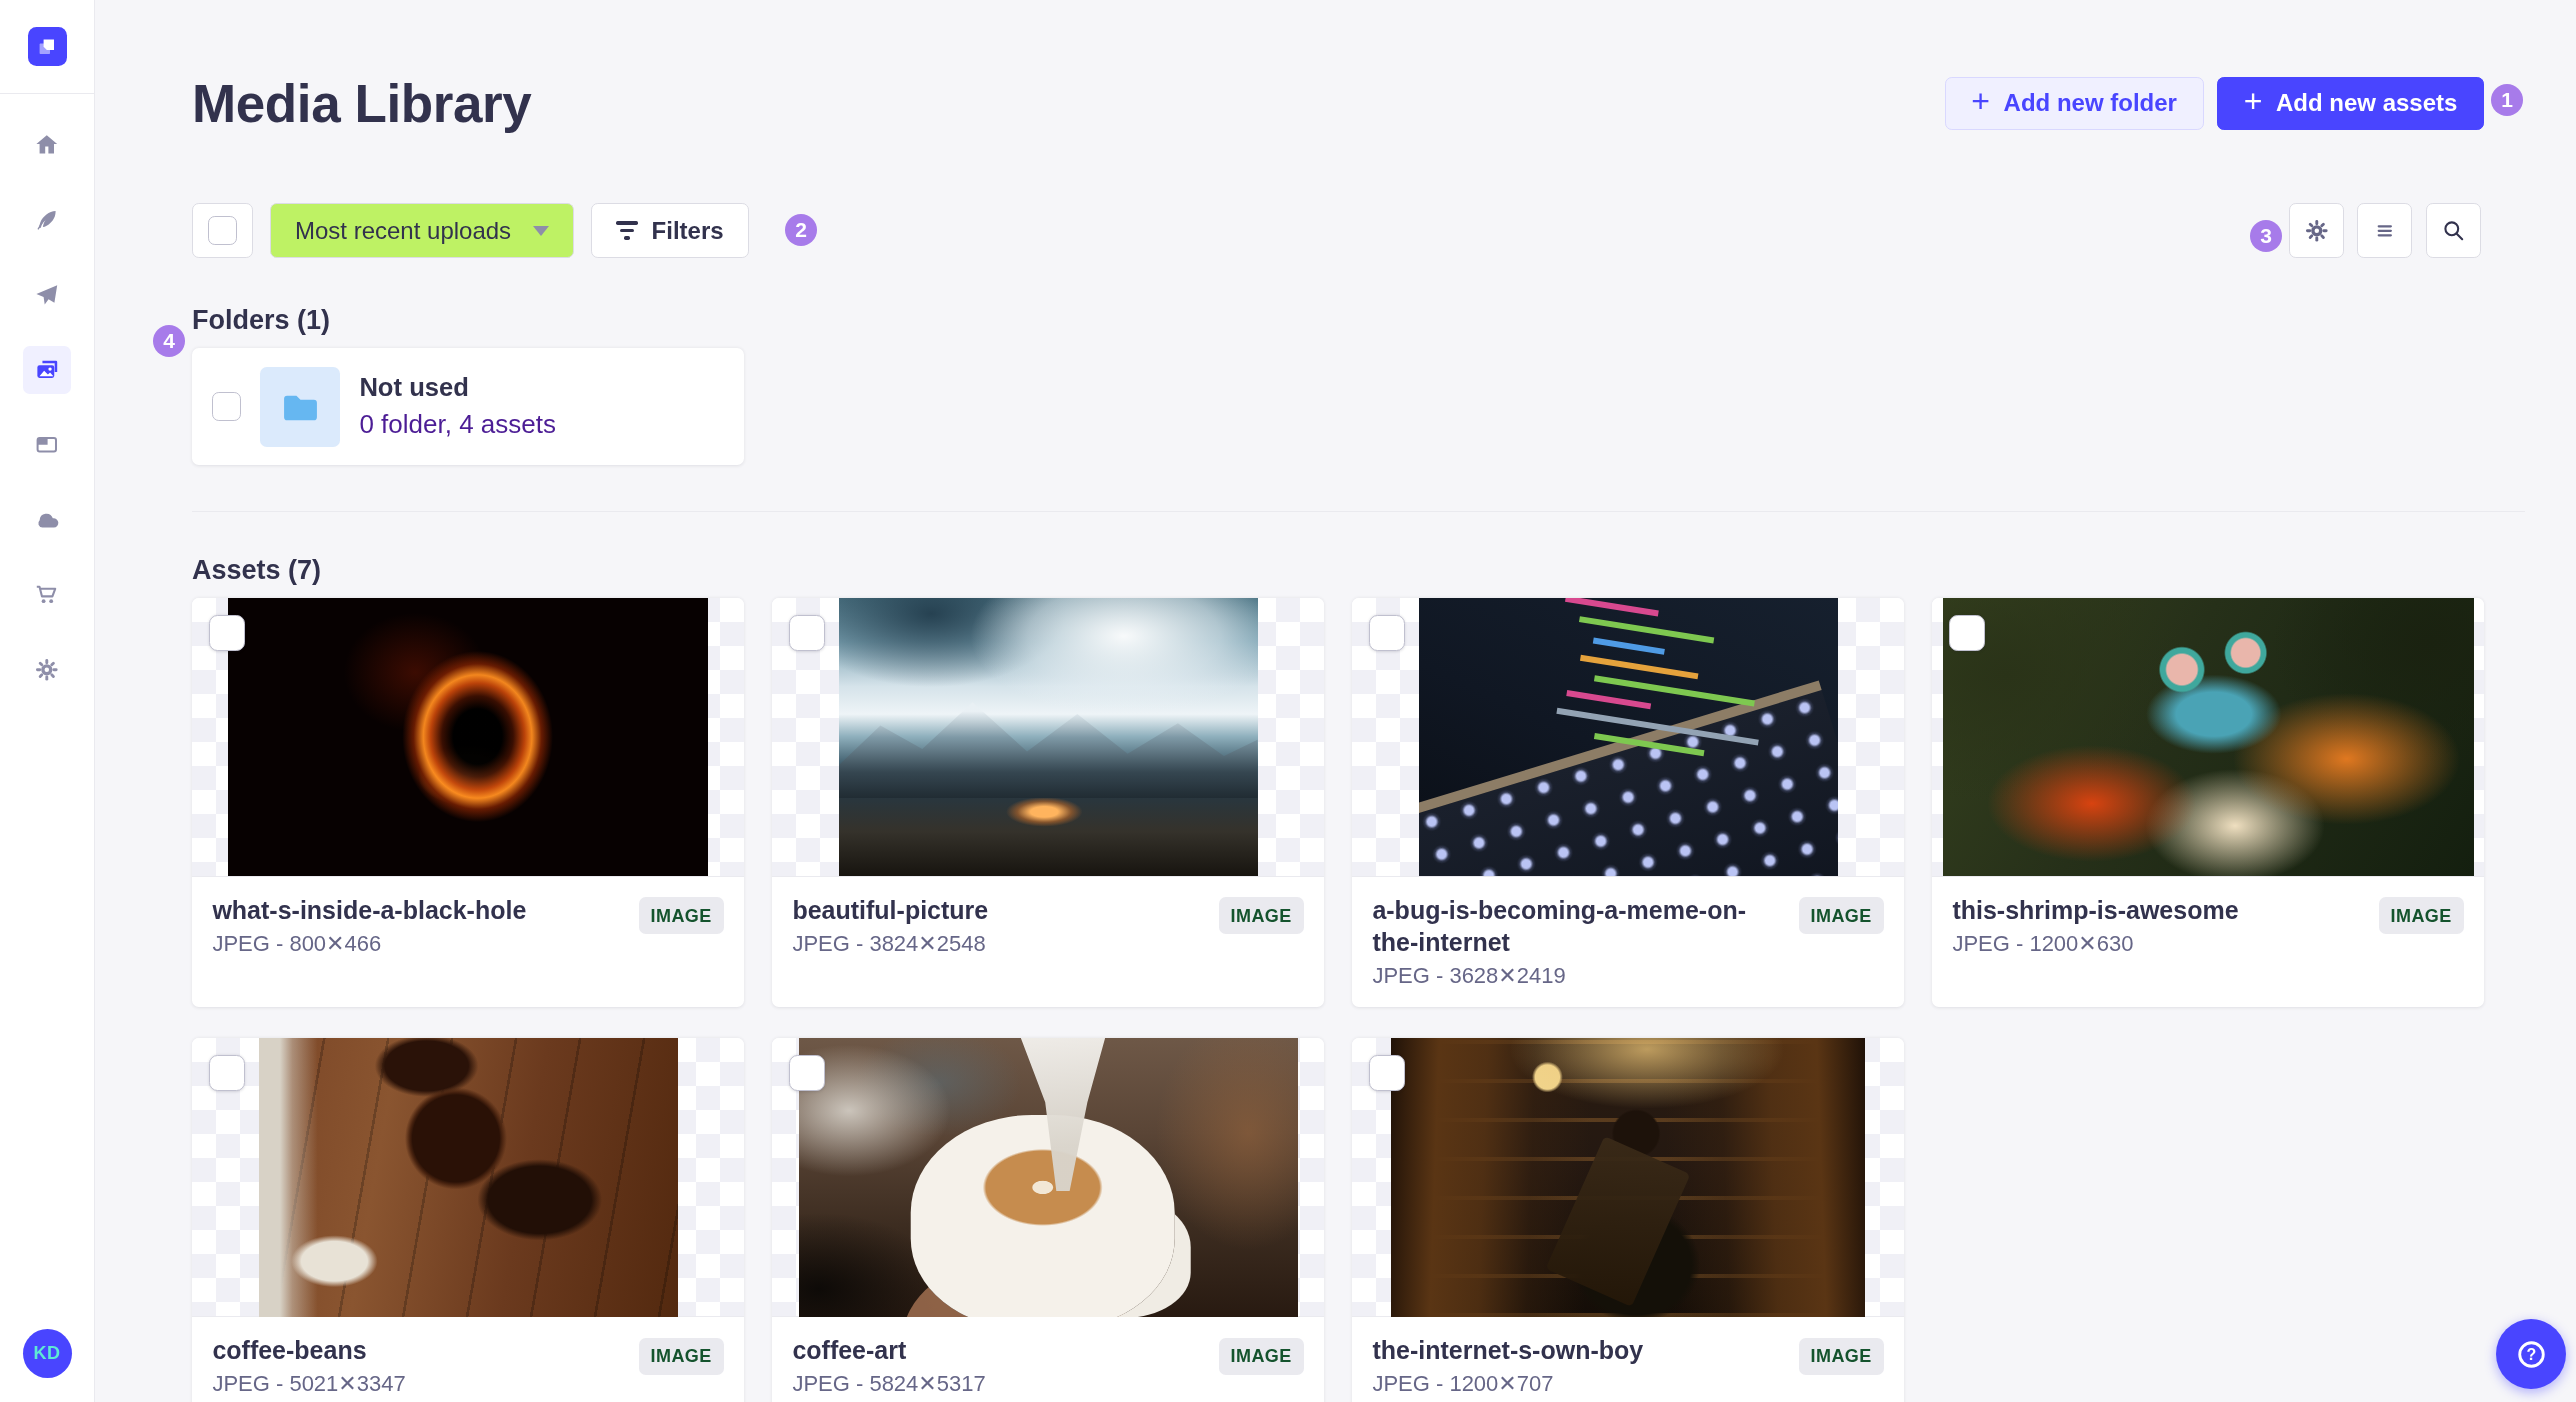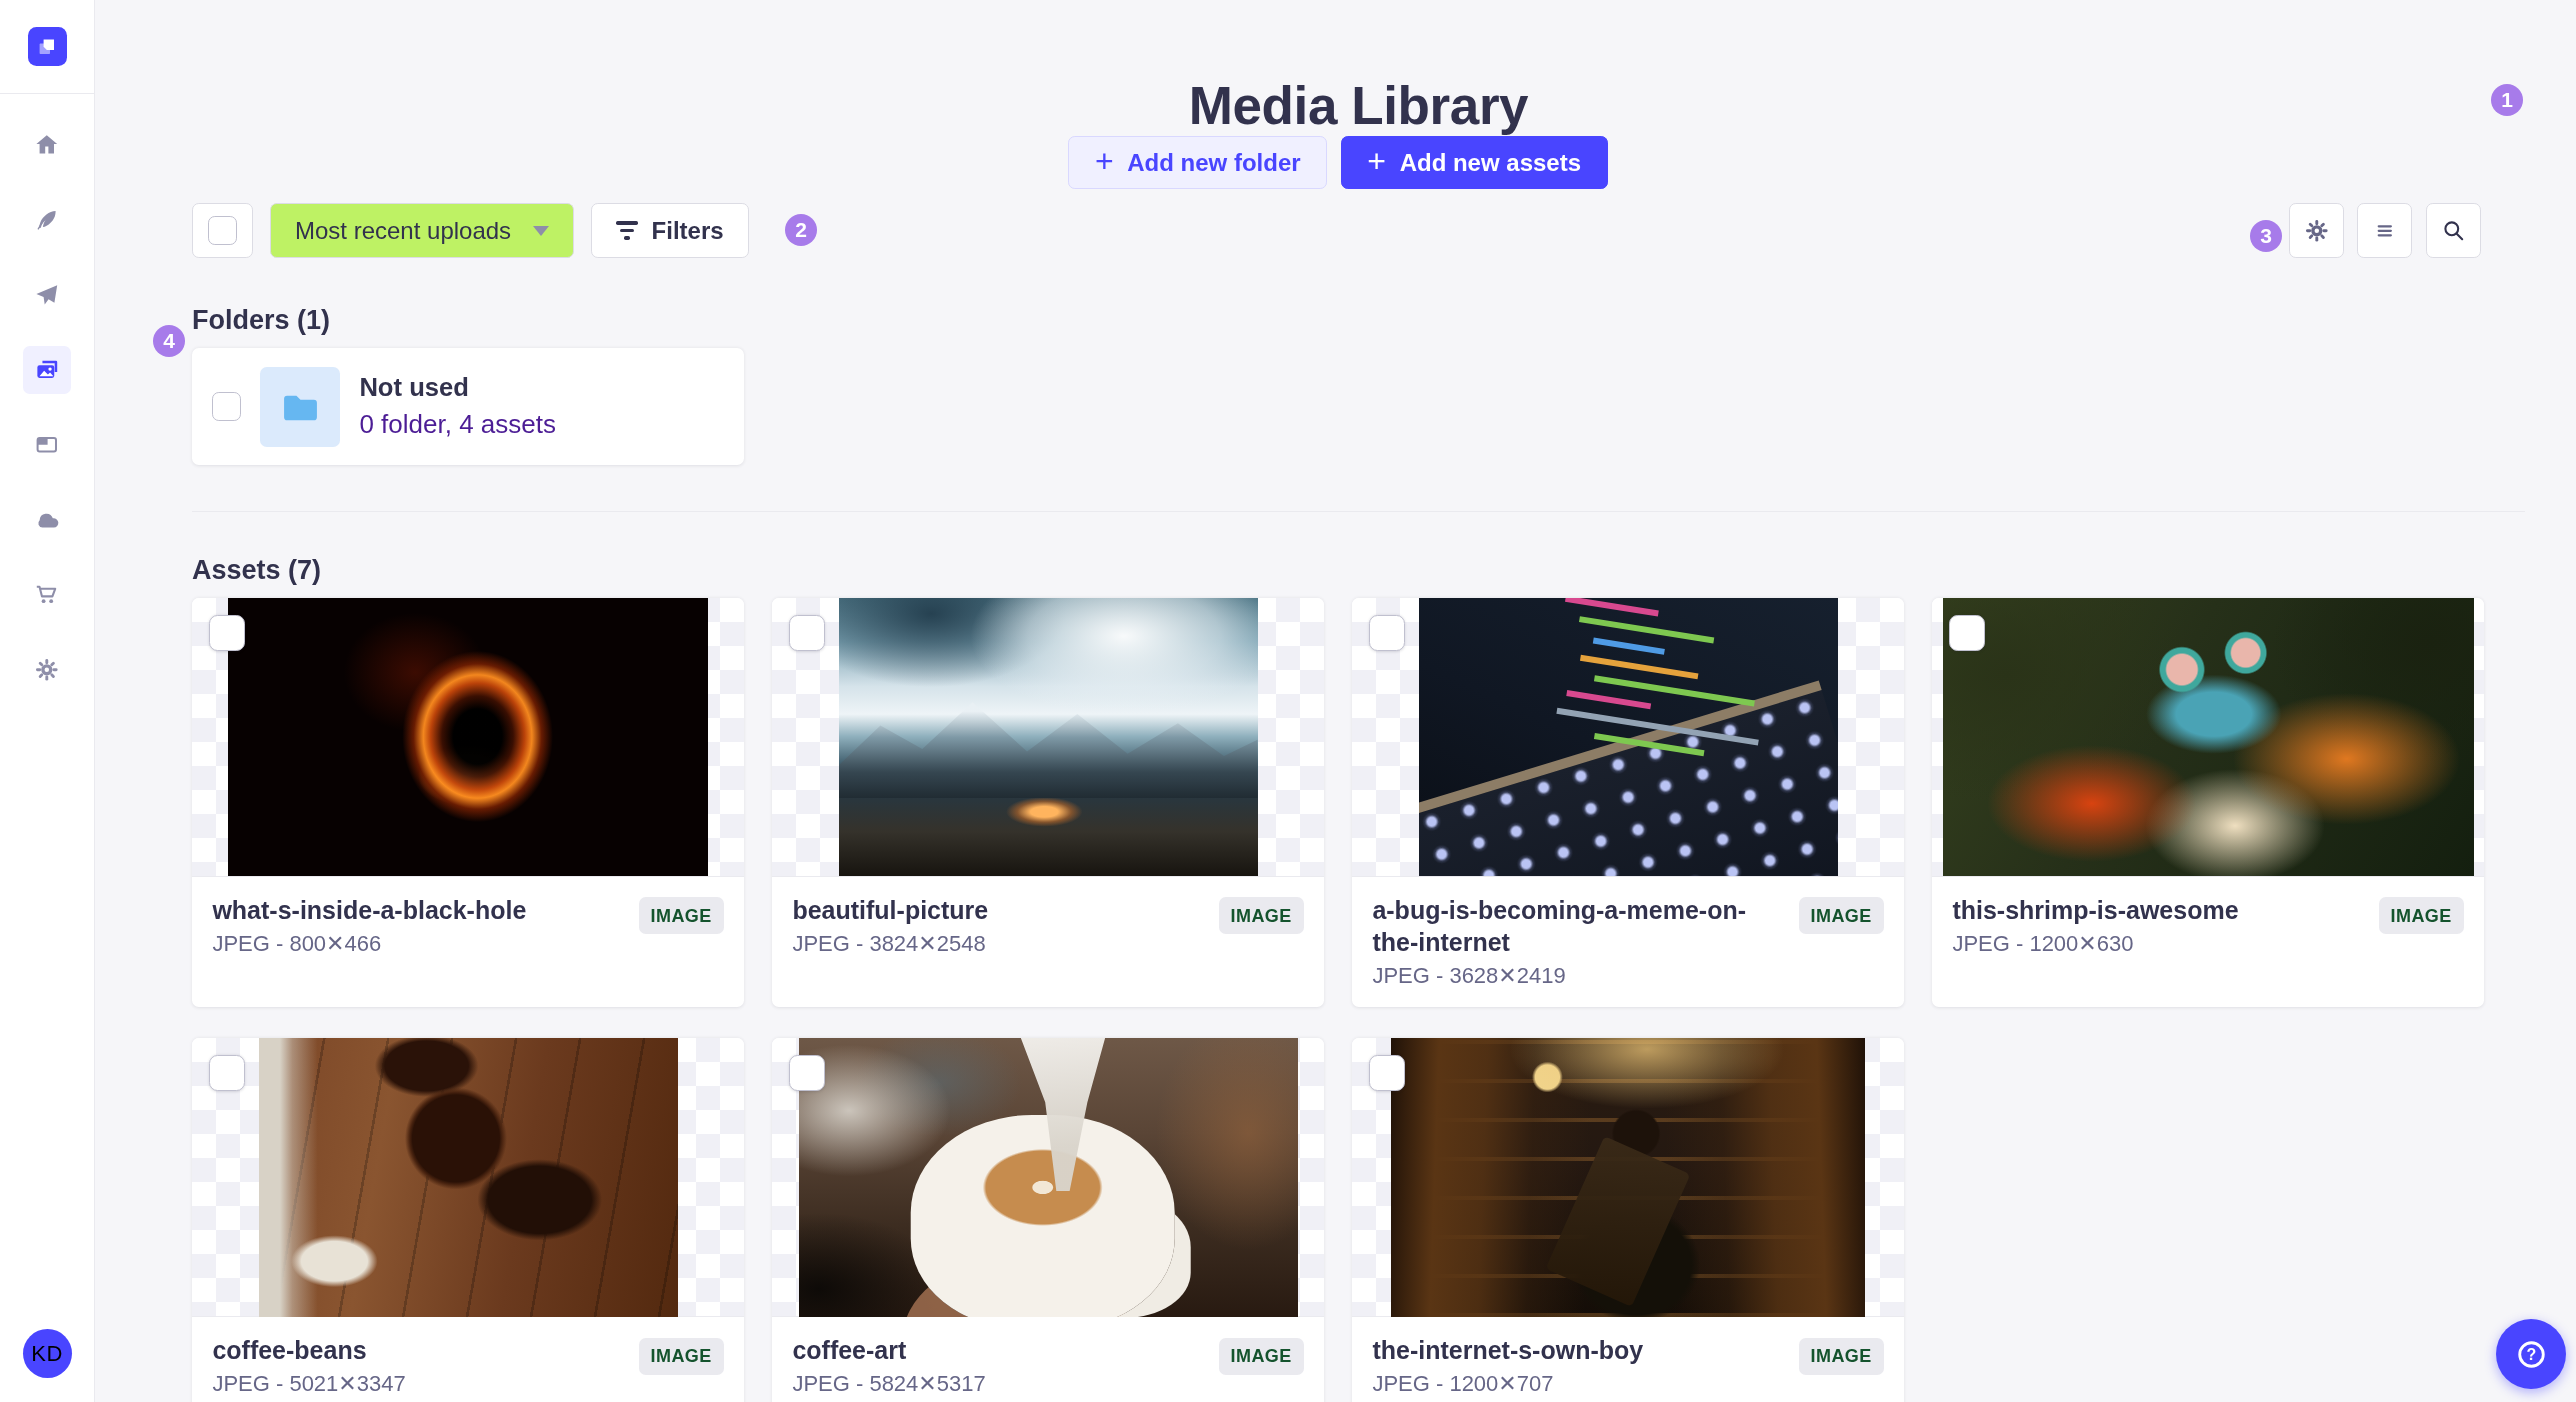--- a/index.html
+++ b/index.html
@@ -26,29 +26,29 @@
   .sidebar-divider { width:95px; height:0.9px; background:#eaeaef; margin-top:27px; }
   .side-nav { display:flex; flex-direction:column; gap:27px; margin-top:27px; align-items:center; }
   .nav-item {
     width:48px; height:48px; border:none; background:transparent; border-radius:6.8px;
     display:flex; align-items:center; justify-content:center; cursor:pointer;
   }
   .nav-item.active { background:#f0f0ff; }
   .nav-item svg { display:block; }
   .avatar {
     margin-top:auto; margin-bottom:24px; width:49px; height:49px; border-radius:50%;
-    background:#4945ff; color:#000000; font-size:22px; font-weight:400;
+    background:#4945ff; color:#5eead4; font-size:18px; font-weight:700;
     display:flex; align-items:center; justify-content:center; cursor:pointer; letter-spacing:0.4px;
   }
 
   
   .main { position:absolute; left:95px; top:0; right:0; }
   .content { padding:0 51px 0 97px; }
 
-  .header { display:flex; align-items:center; justify-content:space-between; margin-top:75px; height:56px;flex-direction:column; }
+  .header { display:flex; align-items:center; justify-content:space-between; margin-top:75px; height:56px; }
   .page-title { font-size:53px; font-weight:700; color:#32324d; letter-spacing:-0.4px; }
   .header-actions { display:flex; align-items:center; gap:13.6px; margin-right:41px; }
   .btn {
     height:53px; border-radius:6.8px; font-size:24px; font-weight:600;
     display:inline-flex; align-items:center; gap:13.6px; padding:0 25.6px;
     border:0.9px solid transparent; cursor:pointer; font-family:inherit; line-height:1;
   }
   .btn .plus { font-size:32px; font-weight:300; line-height:0; margin-top:-3.4px; }
   .btn-secondary { background:#f0f0ff; border-color:#d9d8ff; color:#4945ff; }
   .btn-primary { background:#4945ff; border-color:#4945ff; color:#ffffff; }

